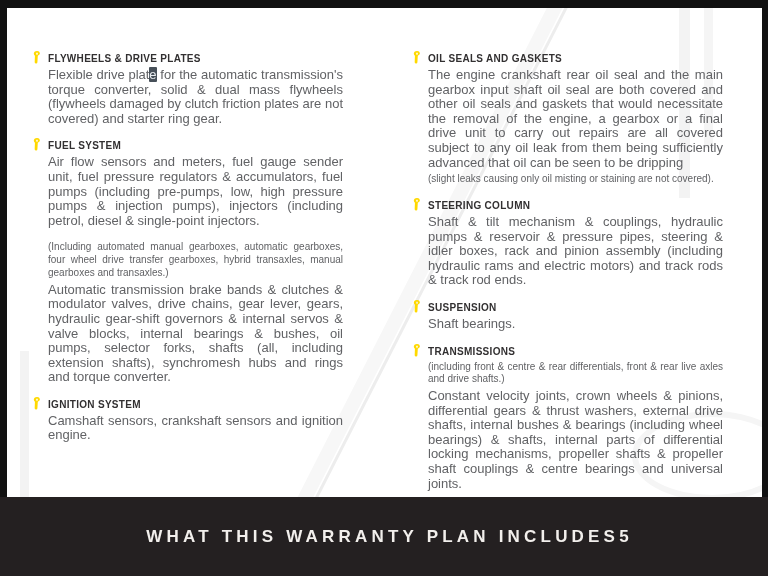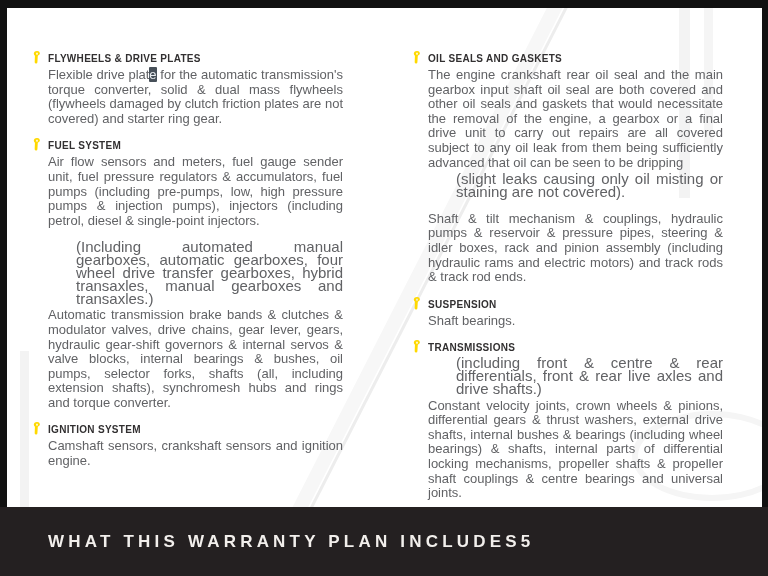--- a/index.html
+++ b/index.html
@@ -45,28 +45,28 @@
   .sec-title{
     font-size:10px;font-weight:bold;letter-spacing:.3px;
     color:var(--heading-ink);line-height:13px;
     text-transform:uppercase;
   }
   .para{
     font-size:13px;line-height:14.6px;color:var(--body-ink);
     text-align:justify;margin-top:3px;
     -webkit-hyphens:none;hyphens:none;
   }
-  .para.small{font-size:15px;line-height:12.8px;margin-top:3px;margin-left:28px;}
+  .para.small{font-size:10px;line-height:12.8px;margin-top:3px;}
   .cursor-artifact{
     background:#475059;color:#e9edf0;border-radius:1px;
   }
   .footer{
-    position:absolute;left:0;right:0;bottom:0;height:69px;
+    position:absolute;left:0;right:0;bottom:0;height:79px;
     background:var(--footer-bg);
-    display:flex;align-items:center;justify-content:flex-start;
+    display:flex;align-items:center;justify-content:center;
     padding:0 41px 0 48px;
   }
   .footer-title{
     color:var(--footer-ink);font-size:17px;font-weight:bold;
     letter-spacing:4.2px;line-height:1;
   }
   .footer-page{
     color:var(--footer-ink);font-size:17px;font-weight:bold;line-height:1;
   }
 </style>
@@ -128,20 +128,28 @@
                 <svg width="8" height="13" viewBox="0 0 10 16" xmlns="http://www.w3.org/2000/svg">
                   <path d="M5 0C2.3 0 1 1.8 1 3.3c0 1 .5 1.9 1.4 2.4L2.1 13.8a1.7 1.7 0 0 0 3.4 0l.5-8.1C7 5.2 8.6 4.3 8.6 3.3 8.6 1.8 7.7 0 5 0Zm0 1.4 1.2 1.9L5 5.2 3.8 3.3 5 1.4Z" fill="var(--accent-yellow)"></path>
                 </svg>
               </span>
               <span class="sec-title">OIL SEALS AND GASKETS</span>
             </div>
             <p class="para">The engine crankshaft rear oil seal and the main gearbox input shaft oil seal are both covered and other oil seals and gaskets that would necessitate the removal of the engine, a gearbox or a final drive unit to carry out repairs are all covered subject to any oil leak from them being sufficiently advanced that oil can be seen to be dripping</p>
             <p class="para small">(slight leaks causing only oil misting or staining are not covered).</p>
           </div>
           <div class="section">
+            <div class="sec-head">
+              <span class="bullet">
+                <svg width="8" height="13" viewBox="0 0 10 16" xmlns="http://www.w3.org/2000/svg">
+                  <path d="M5 0C2.3 0 1 1.8 1 3.3c0 1 .5 1.9 1.4 2.4L2.1 13.8a1.7 1.7 0 0 0 3.4 0l.5-8.1C7 5.2 8.6 4.3 8.6 3.3 8.6 1.8 7.7 0 5 0Zm0 1.4 1.2 1.9L5 5.2 3.8 3.3 5 1.4Z" fill="var(--accent-yellow)"></path>
+                </svg>
+              </span>
+              <span class="sec-title">STEERING COLUMN</span>
+            </div>
             <p class="para">Shaft &amp; tilt mechanism &amp; couplings, hydraulic pumps &amp; reservoir &amp; pressure pipes, steering &amp; idler boxes, rack and pinion assembly (including hydraulic rams and electric motors) and track rods &amp; track rod ends.</p>
           </div>
           <div class="section">
             <div class="sec-head">
               <span class="bullet">
                 <svg width="8" height="13" viewBox="0 0 10 16" xmlns="http://www.w3.org/2000/svg">
                   <path d="M5 0C2.3 0 1 1.8 1 3.3c0 1 .5 1.9 1.4 2.4L2.1 13.8a1.7 1.7 0 0 0 3.4 0l.5-8.1C7 5.2 8.6 4.3 8.6 3.3 8.6 1.8 7.7 0 5 0Zm0 1.4 1.2 1.9L5 5.2 3.8 3.3 5 1.4Z" fill="var(--accent-yellow)"></path>
                 </svg>
               </span>
               <span class="sec-title">SUSPENSION</span>

